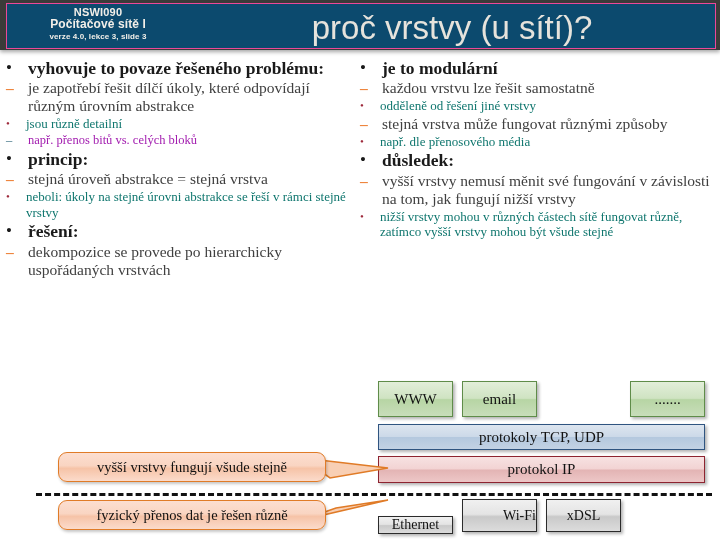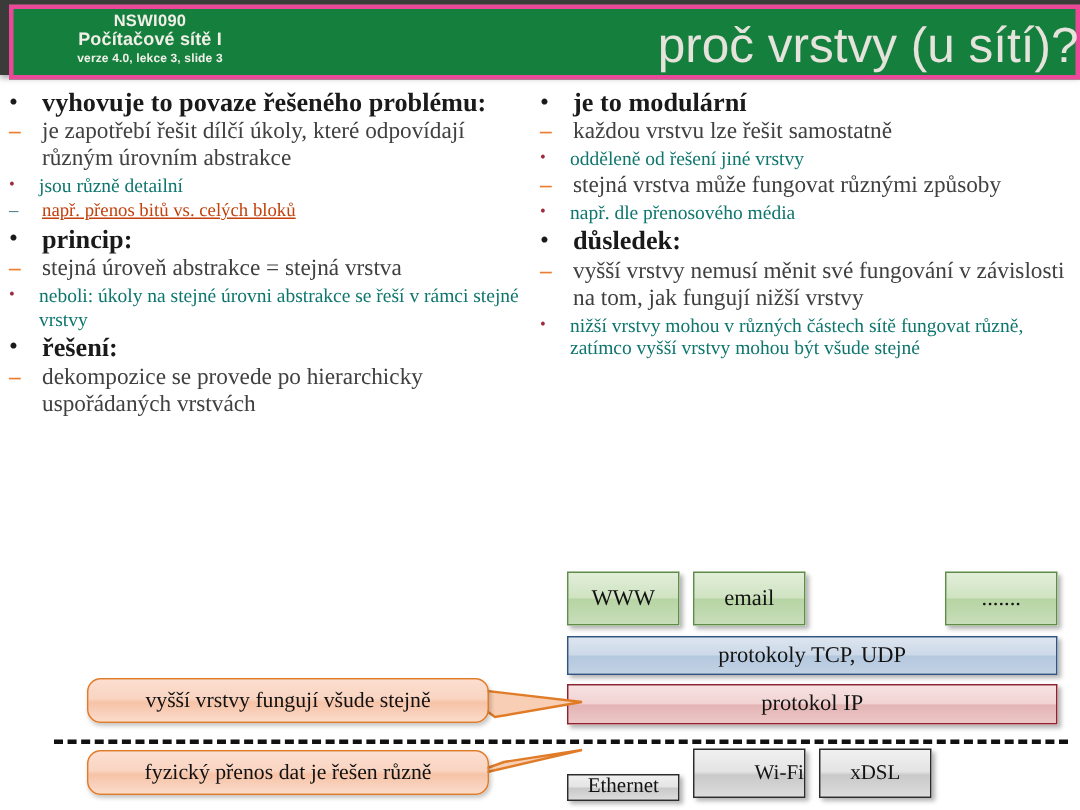--- a/index.html
+++ b/index.html
@@ -18,22 +18,22 @@
     position: absolute;
     left: 0; top: 0;
     width: 720px; height: 50px;
     background: #3b3b39;
     box-shadow: 0 2px 4px rgba(0,0,0,0.35);
   }
   #header-inner {
     position: absolute;
     left: 6px; top: 3px;
     width: 708px; height: 44px;
-    background: #15803d;
-    border: 3px solid #ec4899;
+    background: #0c4a6e;
+    border: 1px solid #ec4899;
   }
   #course-block {
     position: absolute;
     left: 16px; top: 2px;
     width: 150px;
     text-align: center;
     color: #f2efe9;
     font-family: "Liberation Sans", sans-serif;
     line-height: 1.12;
   }
@@ -44,21 +44,21 @@
     font-size: 12px; font-weight: bold; letter-spacing: 0.1px;
   }
   #course-version {
     font-size: 8px; font-weight: bold; margin-top: 1px; letter-spacing: 0.1px;
   }
   #slide-title {
     position: absolute;
     left: 180px; top: 1px;
     width: 530px; height: 46px;
     line-height: 46px;
-    text-align: right;
+    text-align: center;
     color: #e6e3dc;
     font-family: "Liberation Sans", sans-serif;
     font-size: 33px;
     font-weight: normal;
   }
 
   
   .column {
     position: absolute;
     top: 58px;
@@ -89,21 +89,21 @@
   .l2 > .txt  { padding-left: 22px; font-size: 15.5px; color: #404040; line-height: 1.16; }
   .l2 > .mark { width: 22px; font-size: 15.5px; color: #ED7D31; font-weight: bold; line-height: 1.16; }
 
   
   .l3 { margin-left: 46px; }
   .l3 > .txt  { padding-left: 20px; font-size: 13px; color: #0f766e; line-height: 1.2; }
   .l3 > .mark { width: 20px; font-size: 11px; color: #9E2A3C; line-height: 1.34; }
 
   
   .l4 { margin-left: 68px; }
-  .l4 > .txt  { padding-left: 22px; font-size: 12.5px; color: #c2410c; line-height: 1.2; text-decoration: underline; }
+  .l4 > .txt  { padding-left: 22px; font-size: 12.5px; color: #a21caf; line-height: 1.2; }
   .l4 > .mark { width: 22px; font-size: 12.5px; color: #356B7E; line-height: 1.2; }
 
   .gap-top { margin-top: 6px; }
 
   
   #stack { position: absolute; left: 0; top: 0; width: 720px; height: 540px; pointer-events: none; }
 
   .box {
     position: absolute;
     box-sizing: border-box;

